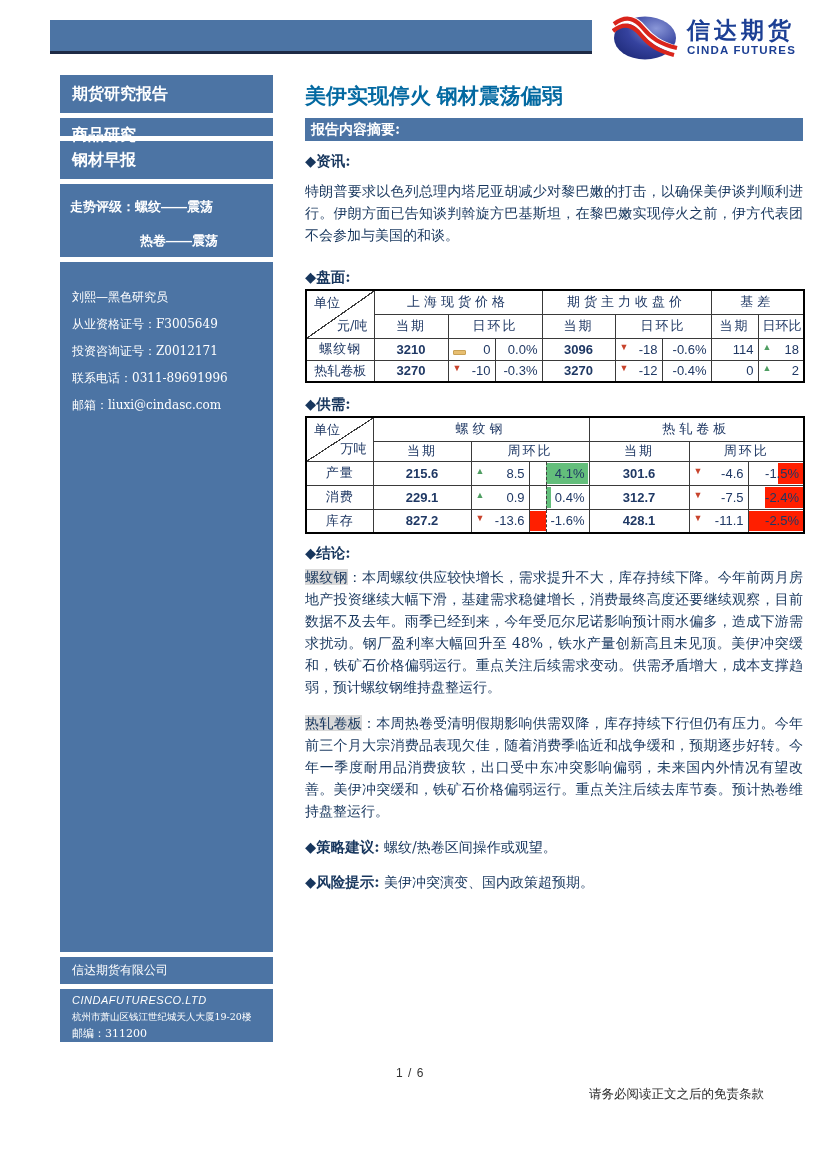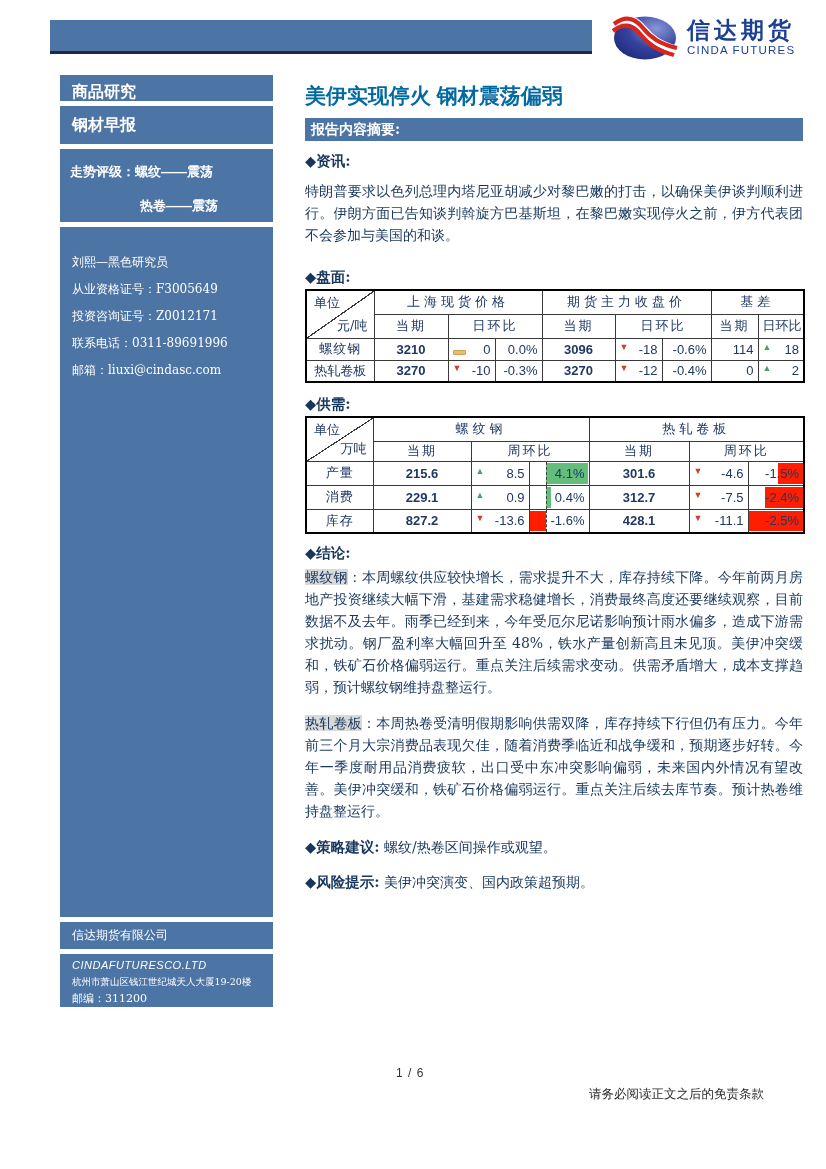--- a/index.html
+++ b/index.html
@@ -10,27 +10,27 @@
   }
 
   
   .topbar {
     position:absolute; left:50px; top:20px; width:542px; height:34px;
     background:#4C74A4; border-bottom:3px solid #1E2A45;
   }
   .logo { position:absolute; left:612px; top:14px; display:flex; align-items:center; gap:9px; }
   .logo-text { display:flex; flex-direction:column; line-height:1; }
   .logo-zh { font-size:23px; font-weight:bold; color:#1C3F94; letter-spacing:4px; }
-  .logo-en { font-size:11.5px; font-weight:normal; color:#1C3F94; letter-spacing:1.2px; margin-top:3px; }
+  .logo-en { font-size:11.5px; font-weight:bold; color:#1C3F94; letter-spacing:1.2px; margin-top:3px; }
 
   
   .sidebar { position:absolute; left:60px; top:75px; width:213px; }
   .sb { background:#4C74A4; color:#fff; margin-bottom:5px; }
   .sb-title { height:38px; line-height:38px; padding-left:12px; font-size:16px; font-weight:bold; }
-  .sb-title.h34 { height:26px; line-height:34px; }
+  .sb-title.h34 { height:18px; line-height:34px; }
   .sb-rating { height:73px; padding:8px 0 0 10px; font-size:13px; font-weight:bold; }
   .sb-rating .row1 { line-height:30px; }
   .sb-rating .row2 { line-height:30px; margin-left:70px; margin-top:4px; }
   .sb-researcher { height:690px; padding:22px 0 0 12px;
     font-family:"DejaVu Serif", serif; font-size:12px; }
   .sb-researcher div { line-height:27px; white-space:nowrap; }
   .sb-company-name { height:27px; line-height:27px; padding-left:12px;
     font-family:"DejaVu Serif", serif; font-size:12px; }
   .sb-company { height:53px; padding:3px 0 0 12px; }
   .sb-company .en { font-size:11px; line-height:17px; letter-spacing:0.5px;font-style:italic; }
@@ -108,20 +108,21 @@
     <path d="M2 10 C 14 1, 23 4, 31 14 C 39 24, 48 30, 65 34" stroke="#D9251C" stroke-width="4.2" fill="none"></path>
     <path d="M1 17 C 12 8, 21 11, 29 21 C 37 31, 46 37, 62 41" stroke="#D9251C" stroke-width="4.2" fill="none"></path>
   </svg>
   <div class="logo-text">
     <span class="logo-zh">信达期货</span>
     <span class="logo-en">CINDA FUTURES</span>
   </div>
 </div>
 
 <div class="sidebar">
+  <div class="sb sb-title">期货研究报告</div>
   <div class="sb sb-title h34">商品研究</div>
   <div class="sb sb-title">钢材早报</div>
   <div class="sb sb-rating">
     <div class="row1"><span>走势评级：</span><span>螺纹——震荡</span></div>
     <div class="row2">热卷——震荡</div>
   </div>
   <div class="sb sb-researcher">
     <div>刘熙—黑色研究员</div>
     <div>从业资格证号：F3005649</div>
     <div>投资咨询证号：Z0012171</div>

